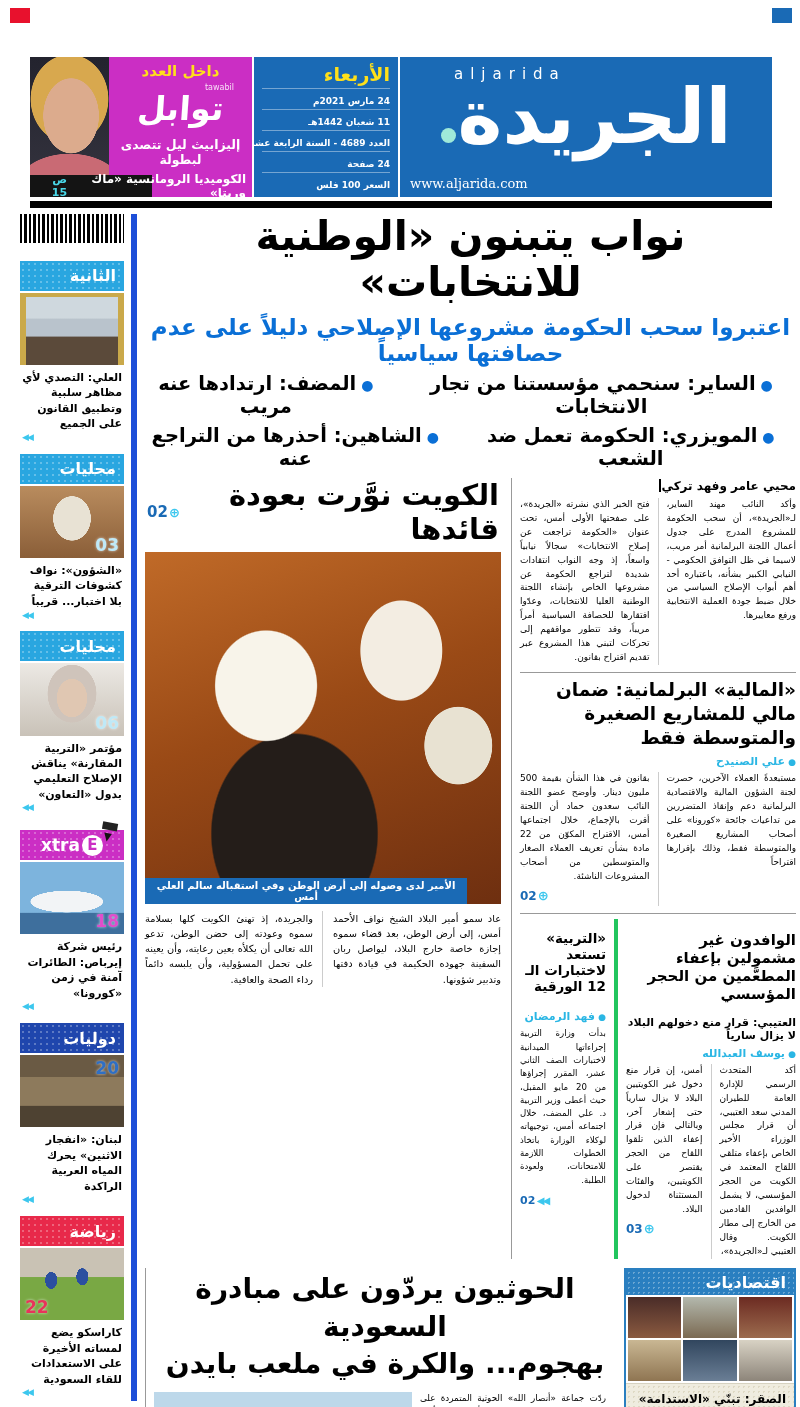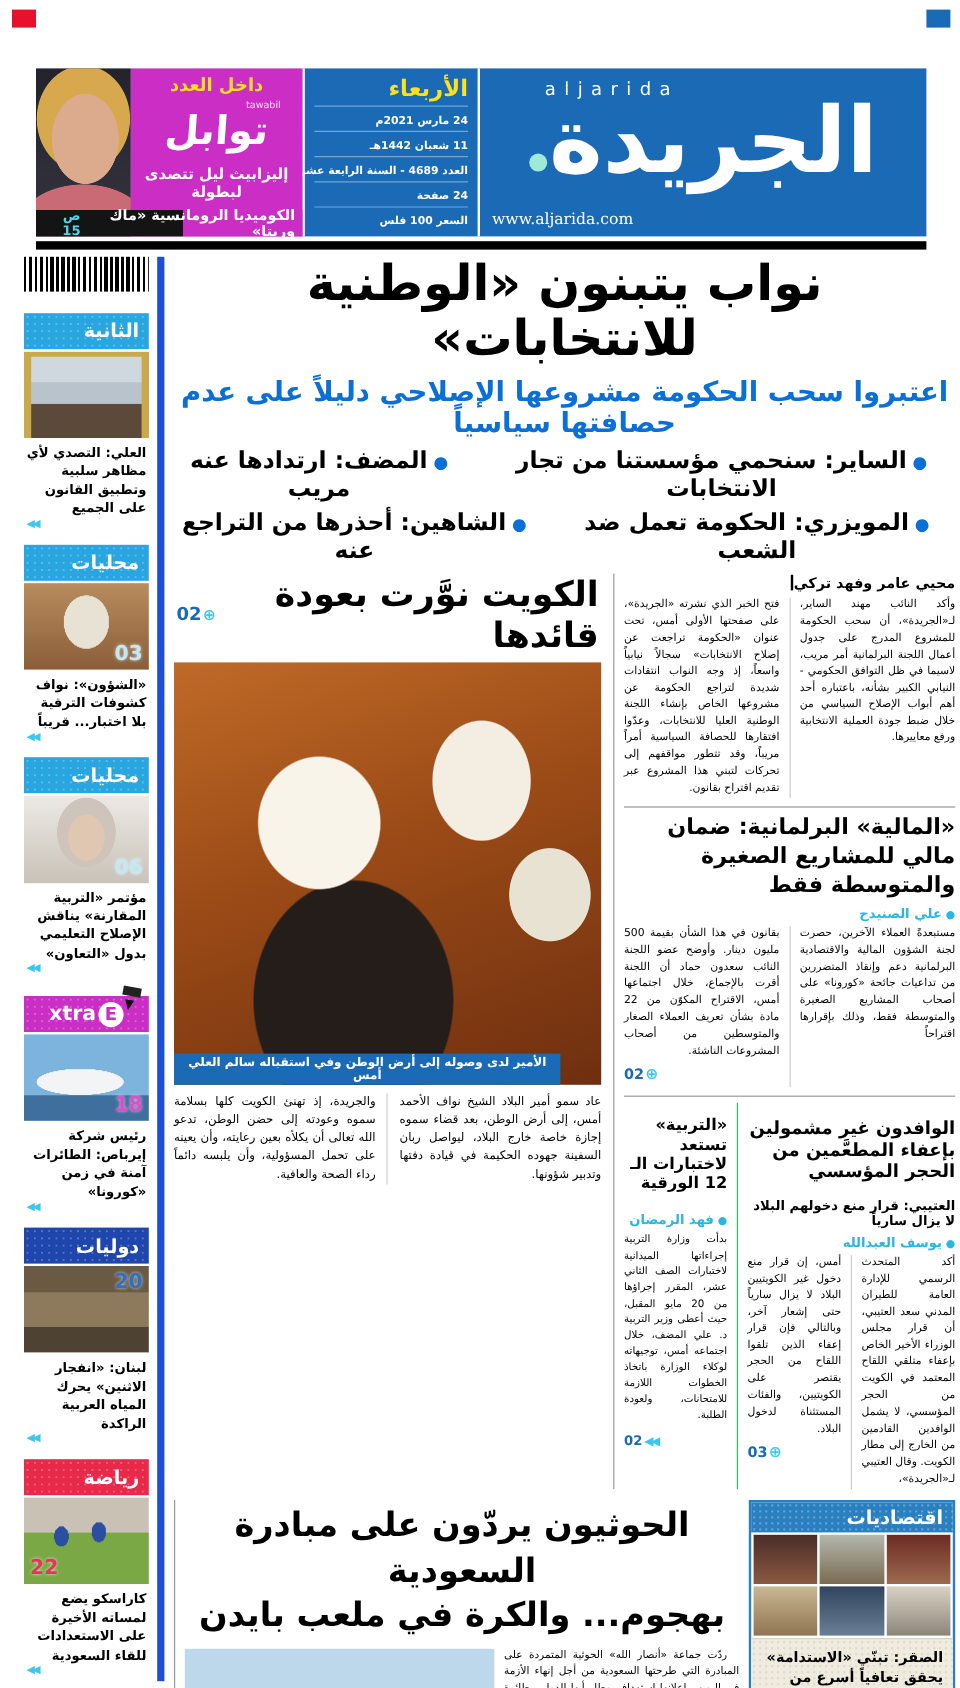--- a/index.html
+++ b/index.html
@@ -63,21 +63,21 @@
   .pgrow{text-align:left;margin-top:2px;}
   .pg{direction:ltr;display:inline-block;color:#1a6ab5;font-weight:bold;font-size:12px;}
   .pg::after{content:"⊕";color:#3cc7ee;font-size:13px;margin-left:1px;}
   .pg.big{font-size:15px;}
   .pge{direction:ltr;display:inline-block;color:#1a6ab5;font-weight:bold;font-size:11px;}
   .pge::after{content:" ◀◀";color:#3cc7ee;letter-spacing:-2px;font-size:10px;}
   .row-two{display:flex;gap:8px;border-top:1px solid #999;margin-top:7px;padding-top:5px;}
   .vacc{flex:1;min-width:0;}
   .vacc h2{font-size:15px;}
   .vacc .sub{font-size:11px;font-weight:bold;margin-top:4px;text-align:right;}
-  .edu{width:86px;border-left:none;border-right:1px solid #22c55e;padding-right:8px;flex-shrink:0;}
+  .edu{width:86px;border-left:none;border-right:4px solid #22c55e;padding-right:8px;flex-shrink:0;}
   .edu h2{font-size:13.5px;}
   .tiny{font-size:8.6px;line-height:1.55;text-align:justify;}
 
   
   .photo-col{flex:1;min-width:0;}
   .kw-head{display:flex;align-items:center;justify-content:space-between;padding:0 2px 6px;}
   .kw-head .t{font-size:29px;font-weight:bold;}
   .kw-photo{height:352px;position:relative;background:
      radial-gradient(90px 110px at 72% 28%,#f3ede2 0 45%,transparent 46%),
      radial-gradient(120px 130px at 34% 38%,#f8f4ea 0 42%,transparent 43%),

